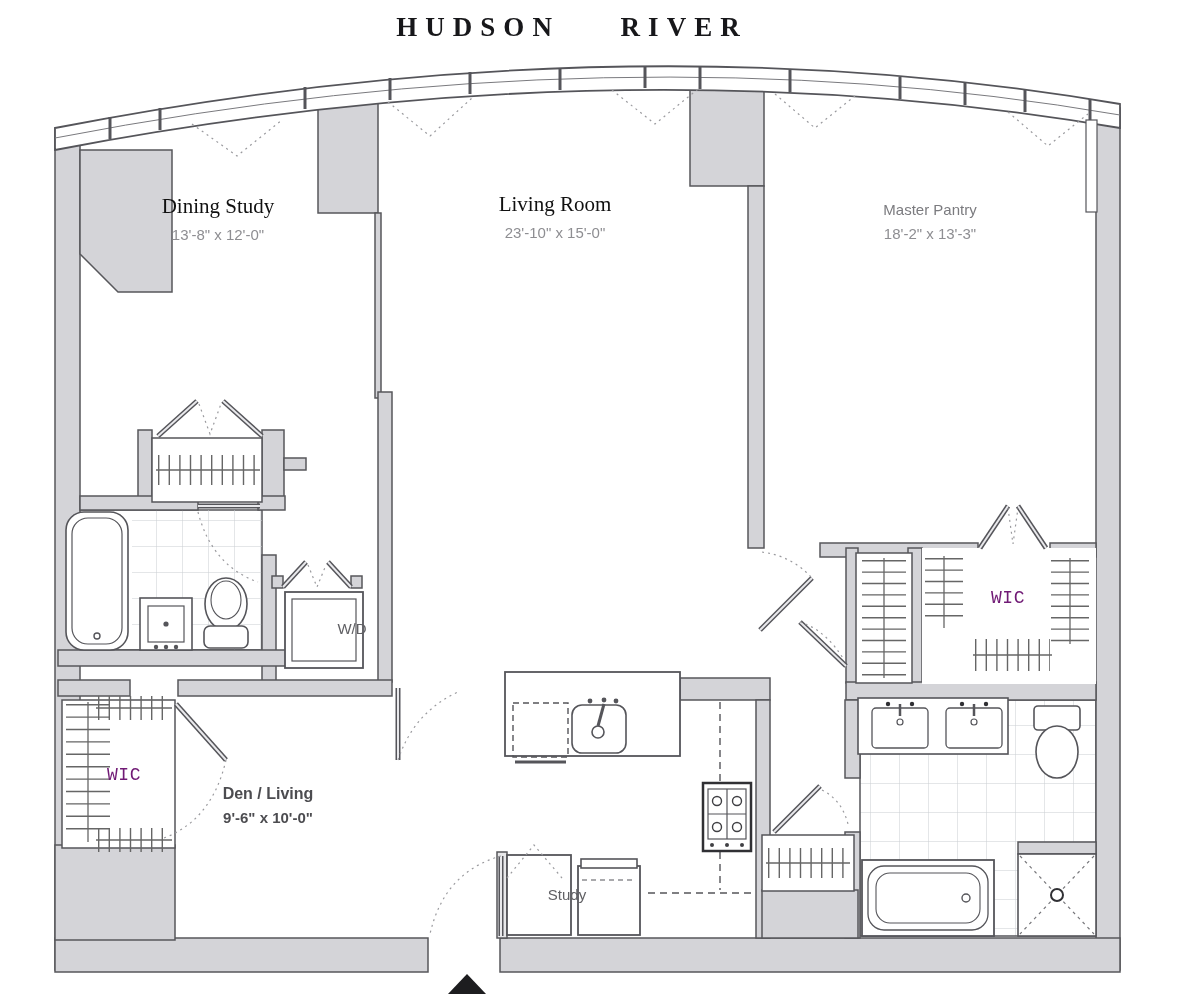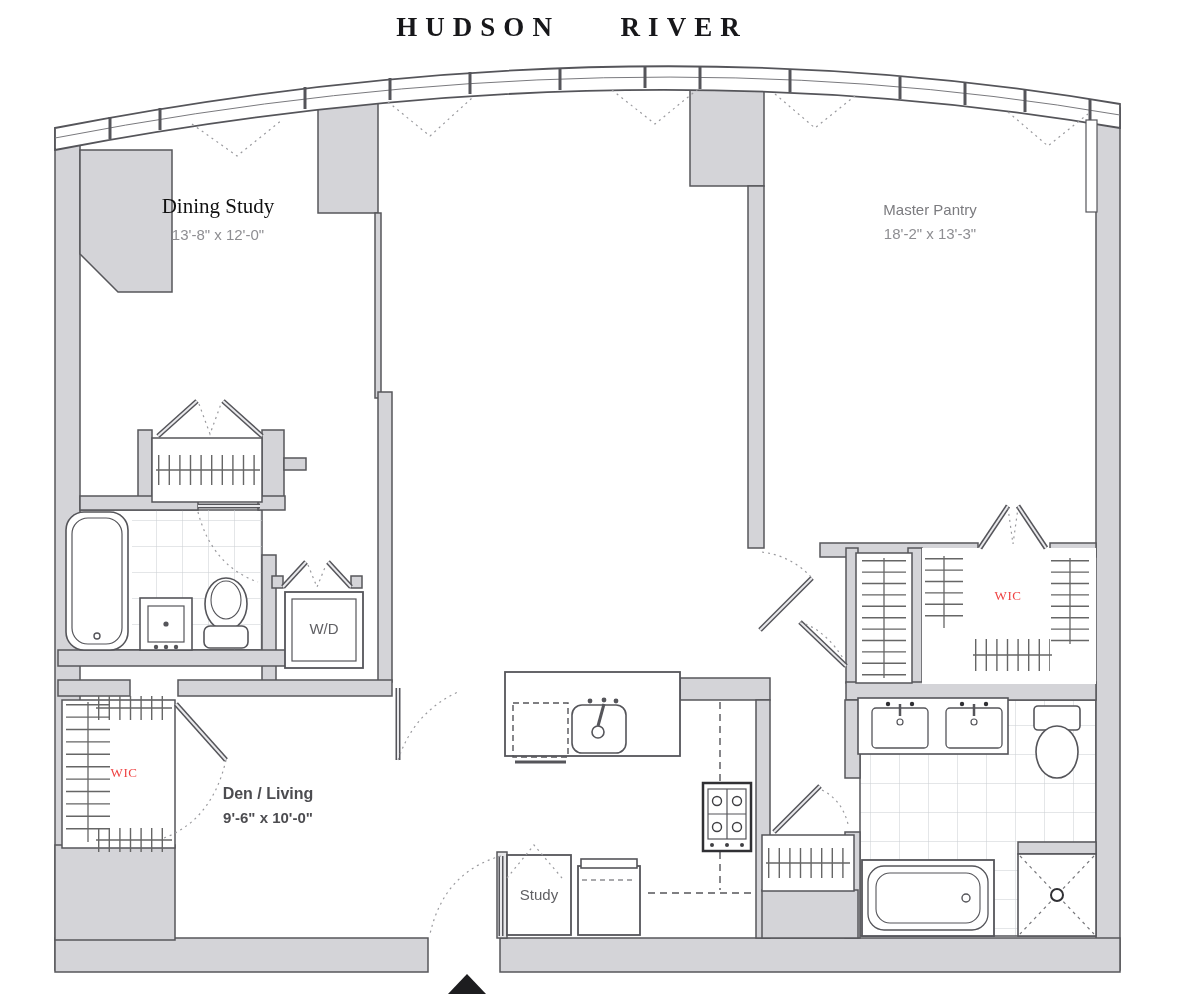--- a/index.html
+++ b/index.html
@@ -5,22 +5,22 @@
   html,body{margin:0;padding:0;background:#fff;}
   #plan{position:relative;width:1138px;height:1000px;background:#ffffff;overflow:hidden;
         font-family:"Liberation Sans",sans-serif;}
   svg{position:absolute;left:0;top:0;}
   .lbl{position:absolute;transform:translateX(-50%);text-align:center;white-space:nowrap;}
   .room-serif{font-family:"Liberation Serif",serif;font-size:21px;color:#101010;}
   .dims{font-family:"Liberation Sans",sans-serif;font-size:15px;color:#8e8e92;margin-top:7px;}
   .room-sans{font-family:"Liberation Sans",sans-serif;font-size:15px;color:#7b7b7f;}
   .den-name{font-family:"Liberation Sans",sans-serif;font-size:16px;font-weight:600;color:#4c4c50;}
   .den-dims{font-family:"Liberation Sans",sans-serif;font-size:15px;font-weight:600;color:#4c4c50;margin-top:6px;}
-  .small-lbl{font-family:Liberation Serif, serif;font-size:13px;color:#ef4444;letter-spacing:.5px;}
-  .mid-lbl{font-family:"Liberation Sans",sans-serif;font-size:15px;color:#606064;}
+  .small-lbl{font-family:Liberation Mono, monospace;font-size:18px;color:#701a75;letter-spacing:.5px;}
+  .mid-lbl{font-family:"Liberation Sans",sans-serif;font-size:15px;color:#606064;margin-left:28px;}
   #title{position:absolute;left:572px;top:12px;transform:translateX(-50%);
          font-family:"Liberation Serif",serif;font-size:27px;font-weight:bold;color:#17171a;
          letter-spacing:8px;word-spacing:46px;}
 </style>
 </head>
 <body>
 
 <div id="plan">
 
 <svg width="1177" height="1000" viewBox="0 0 1177 1000">
@@ -291,20 +291,24 @@
   <polygon points="448,994 486,994 467,974" fill="#1d1d1f"></polygon>
 </svg>
 
 <div id="title">HUDSON RIVER</div>
 
 <div class="lbl" style="left:218px;top:194px;">
   <div class="room-serif">Dining Study</div>
   <div class="dims">13'-8" x 12'-0"</div>
 </div>
 
+<div class="lbl" style="left:555px;top:192px;">
+  <div class="room-serif">Living Room</div>
+  <div class="dims">23'-10" x 15'-0"</div>
+</div>
 
 <div class="lbl" style="left:930px;top:201px;">
   <div class="room-sans">Master Pantry</div>
   <div class="dims">18'-2" x 13'-3"</div>
 </div>
 
 <div class="lbl" style="left:268px;top:785px;">
   <div class="den-name">Den / Living</div>
   <div class="den-dims">9'-6" x 10'-0"</div>
 </div>

